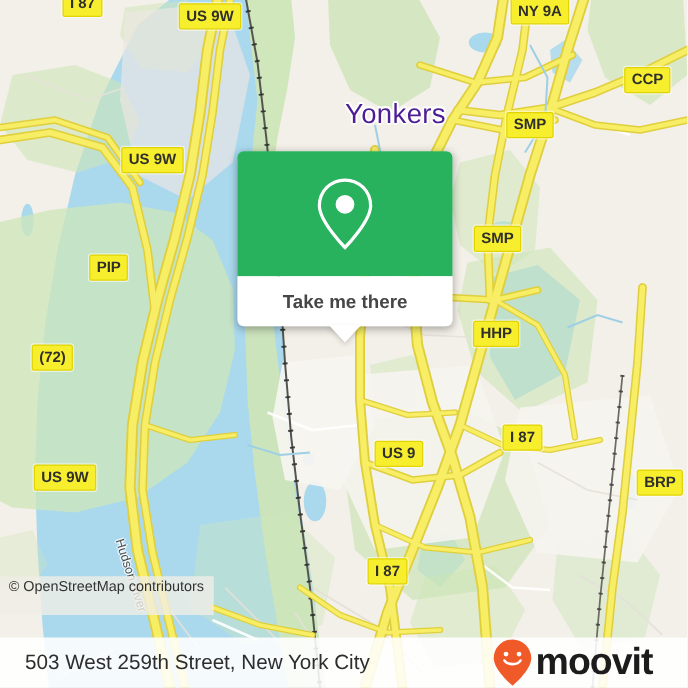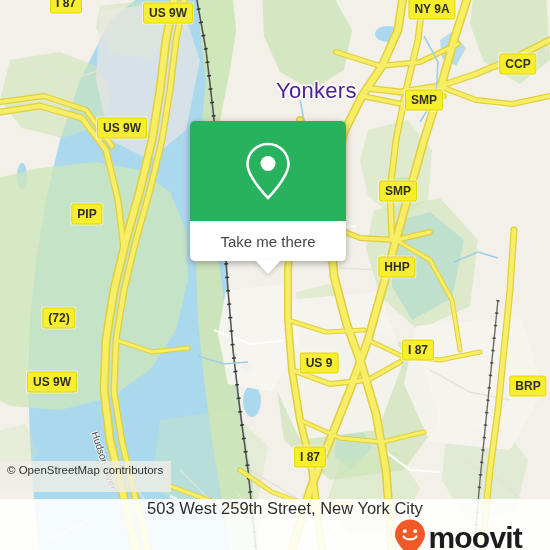--- a/index.html
+++ b/index.html
@@ -63,25 +63,26 @@
     white-space: nowrap;
     box-shadow: 0 0 0 1px rgba(255,255,255,0.55);
     transform: translate(-50%, -50%);
   }
 
   
   #popup {
     position: absolute;
     left: 190px;
     top: 121px;
-    width: 156px;
+    width: 172px;
     border-radius: 5px;
     box-shadow: 0 2px 7px rgba(0,0,0,0.33);
     overflow: visible;
     z-index: 40;
+    font-weight: bold;
   }
   #popup-top {
     height: 100px;
     background: #29b25e;
     border-radius: 5px 5px 0 0;
     display: flex;
     align-items: center;
     justify-content: center;
   }
   #popup-bottom {
@@ -119,26 +120,25 @@
     font-size: 11.5px;
     padding: 3px 8px 16px 7px;
     z-index: 30;
     white-space: nowrap;
   }
 
   
   #footer {
     position: absolute;
     left: 0; right: 0; bottom: 0;
-    height: 51px;
+    height: 40px;
     background: rgba(255,255,255,0.88);
     display: flex;
     align-items: center;
     z-index: 35;
-    flex-direction: column;
   }
   #footer-address {
     margin-left: 20px;
     color: #2d2d2d;
     font-size: 16.5px;
     white-space: nowrap;
   }
   #brand {
     margin-left: auto;
     margin-right: 28px;
@@ -324,21 +324,21 @@
 
     <div class="shield" style="left:66px;  top:3px;">I 87</div>
     <div class="shield" style="left:168px; top:13px;">US 9W</div>
     <div class="shield" style="left:404px; top:9px;margin-left:28px;">NY 9A</div>
     <div class="shield" style="left:518px; top:64px;">CCP</div>
     <div class="shield" style="left:424px; top:100px;">SMP</div>
     <div class="shield" style="left:122px; top:128px;">US 9W</div>
     <div class="shield" style="left:398px; top:191px;">SMP</div>
     <div class="shield" style="left:87px;  top:214px;">PIP</div>
     <div class="shield" style="left:397px; top:267px;">HHP</div>
-    <div class="shield" style="left:59px;  top:286px;margin-top:32px;">(72)</div>
+    <div class="shield" style="left:42px;  top:286px;">(72)</div>
     <div class="shield" style="left:319px; top:363px;">US 9</div>
     <div class="shield" style="left:418px; top:350px;">I 87</div>
     <div class="shield" style="left:528px; top:362px;margin-top:24px;">BRP</div>
     <div class="shield" style="left:52px;  top:382px;">US 9W</div>
     <div class="shield" style="left:310px; top:457px;">I 87</div>
   </div>
 
   <div id="popup">
     <div id="popup-top">
       <svg width="52" height="62" viewBox="0 0 52 62">

